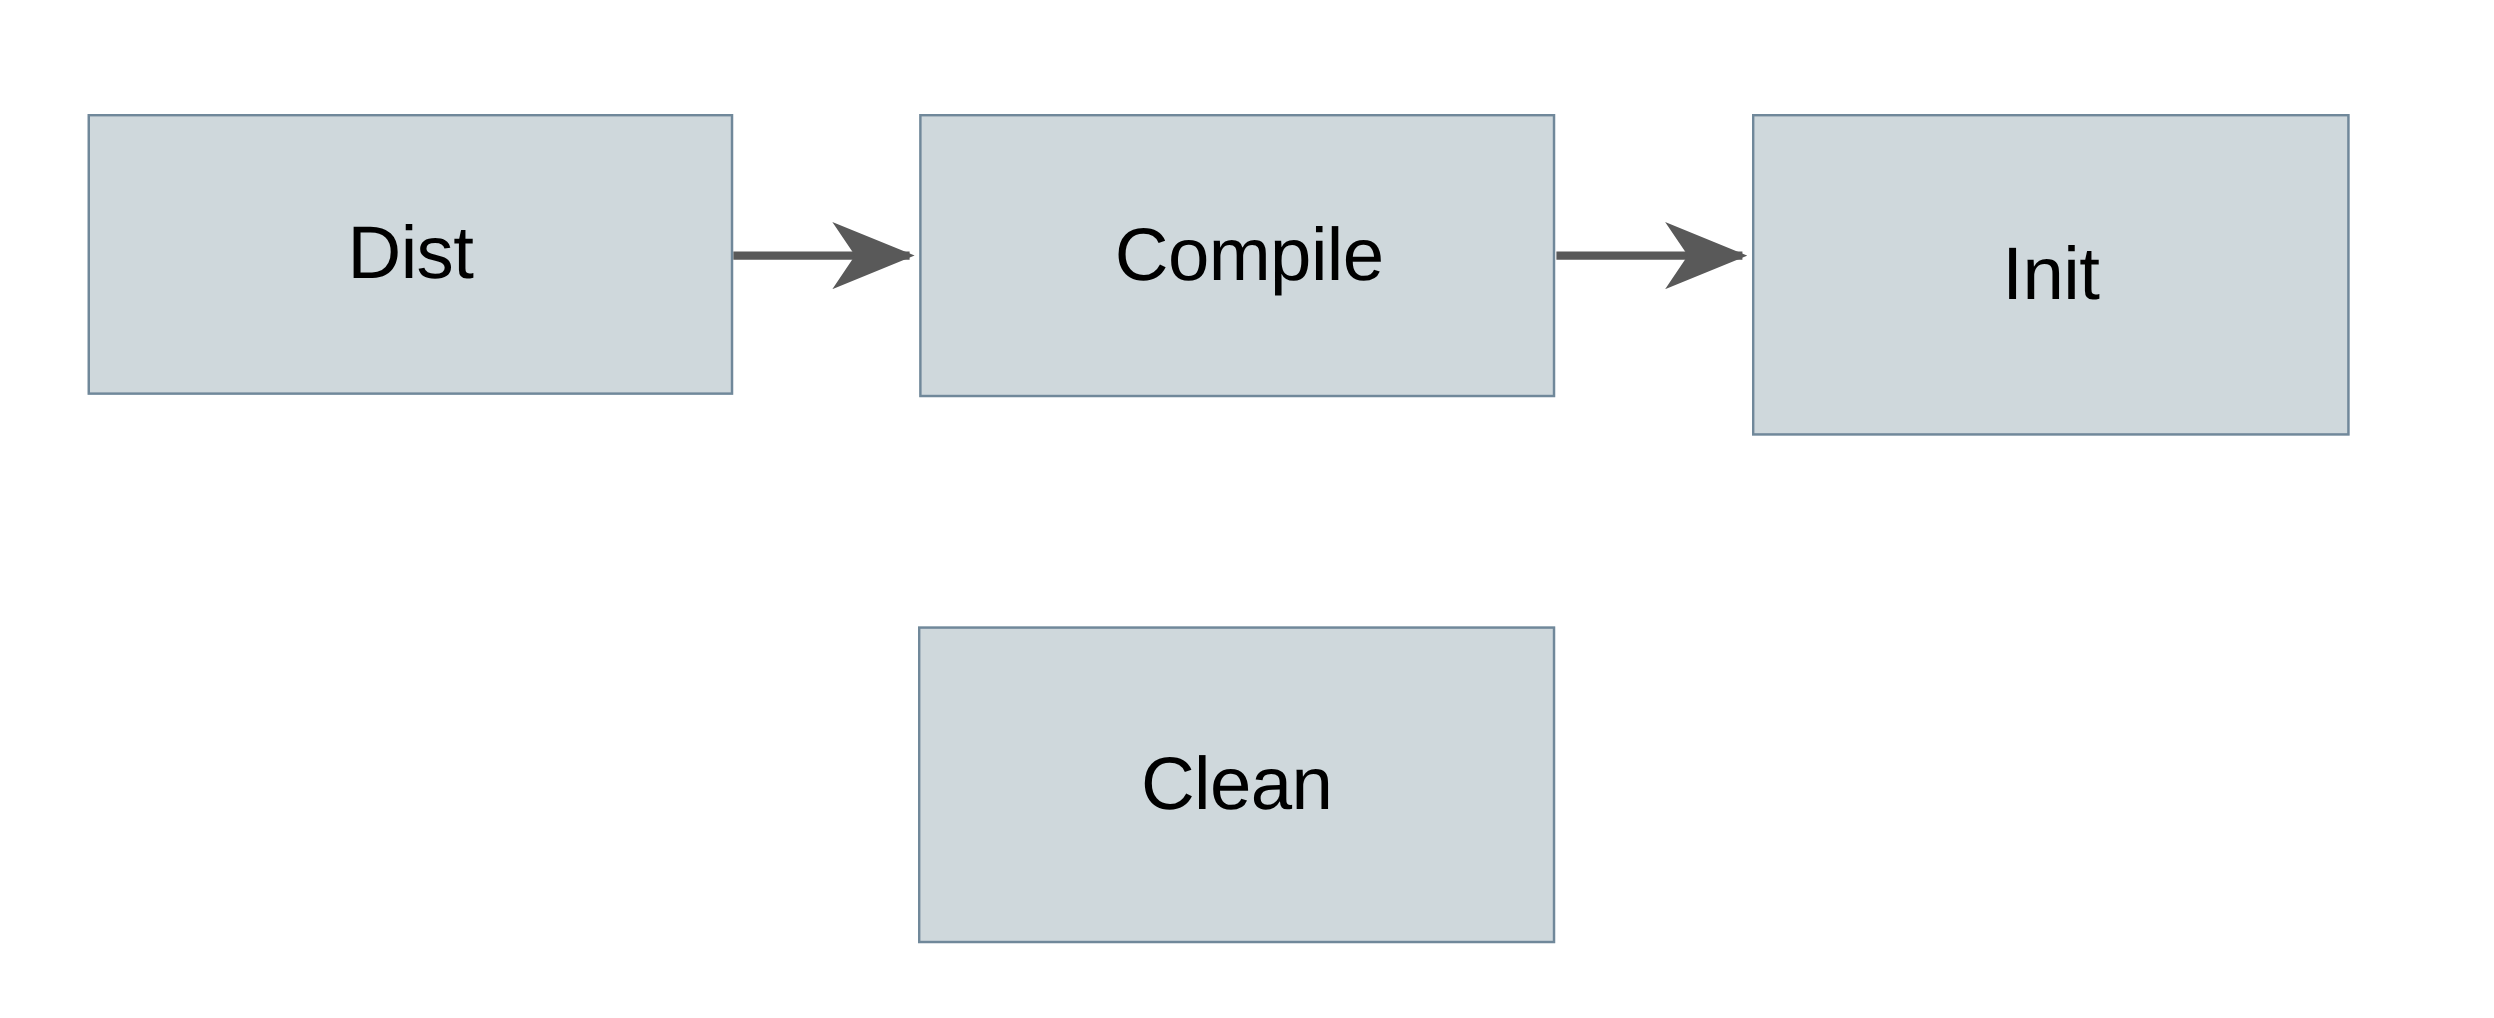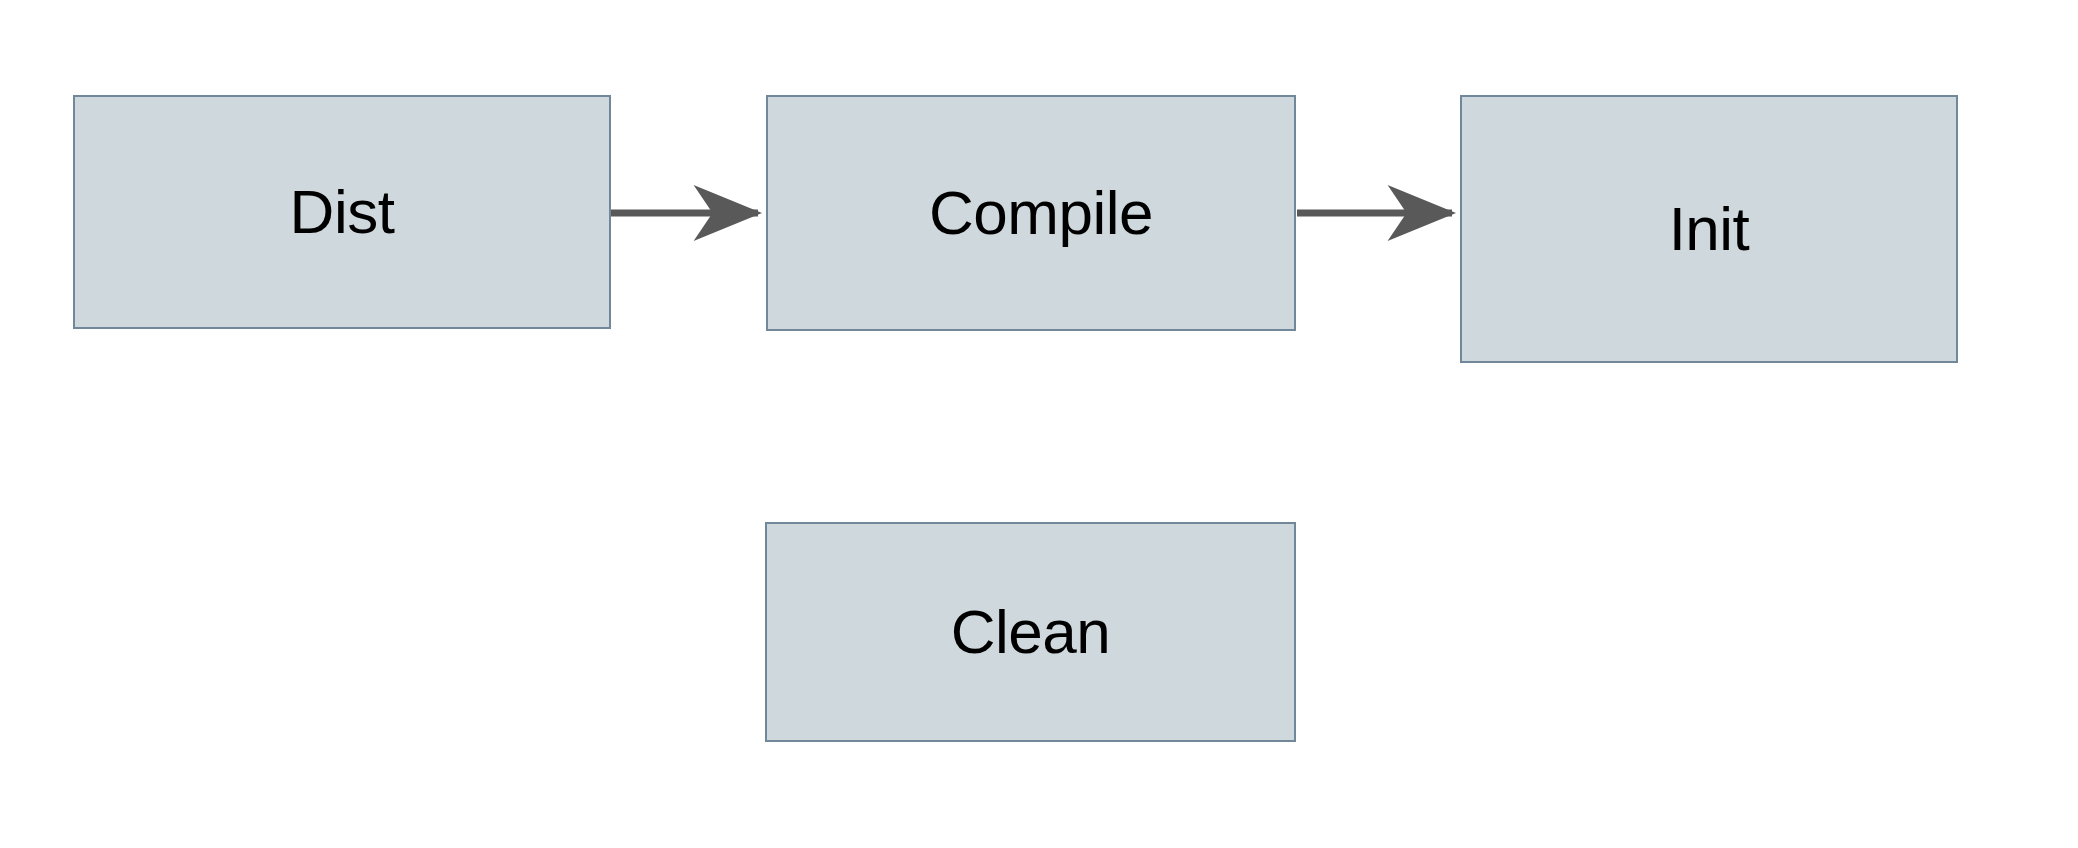--- a/index.html
+++ b/index.html
@@ -35,21 +35,21 @@
     color: #000000;
     line-height: 1;
     letter-spacing: -0.5px;
     white-space: nowrap;
     user-select: none;
   }
   
   .node-dist    { left: 73px;   top: 95px;  width: 538px; height: 234px; }
   .node-compile { left: 766px;  top: 95px;  width: 530px; height: 236px; padding-left: 20px; }
   .node-init    { left: 1460px; top: 95px;  width: 498px; height: 268px; }
-  .node-clean   { left: 765px;  top: 522px; width: 531px; height: 220px; }
+  .node-clean   { left: 765px;  top: 522px; width: 531px; height: 264px; }
 
   .edge-layer {
     position: absolute;
     left: 0;
     top: 0;
     width: 2078px;
     height: 848px;
     pointer-events: none;
   }
 </style>

